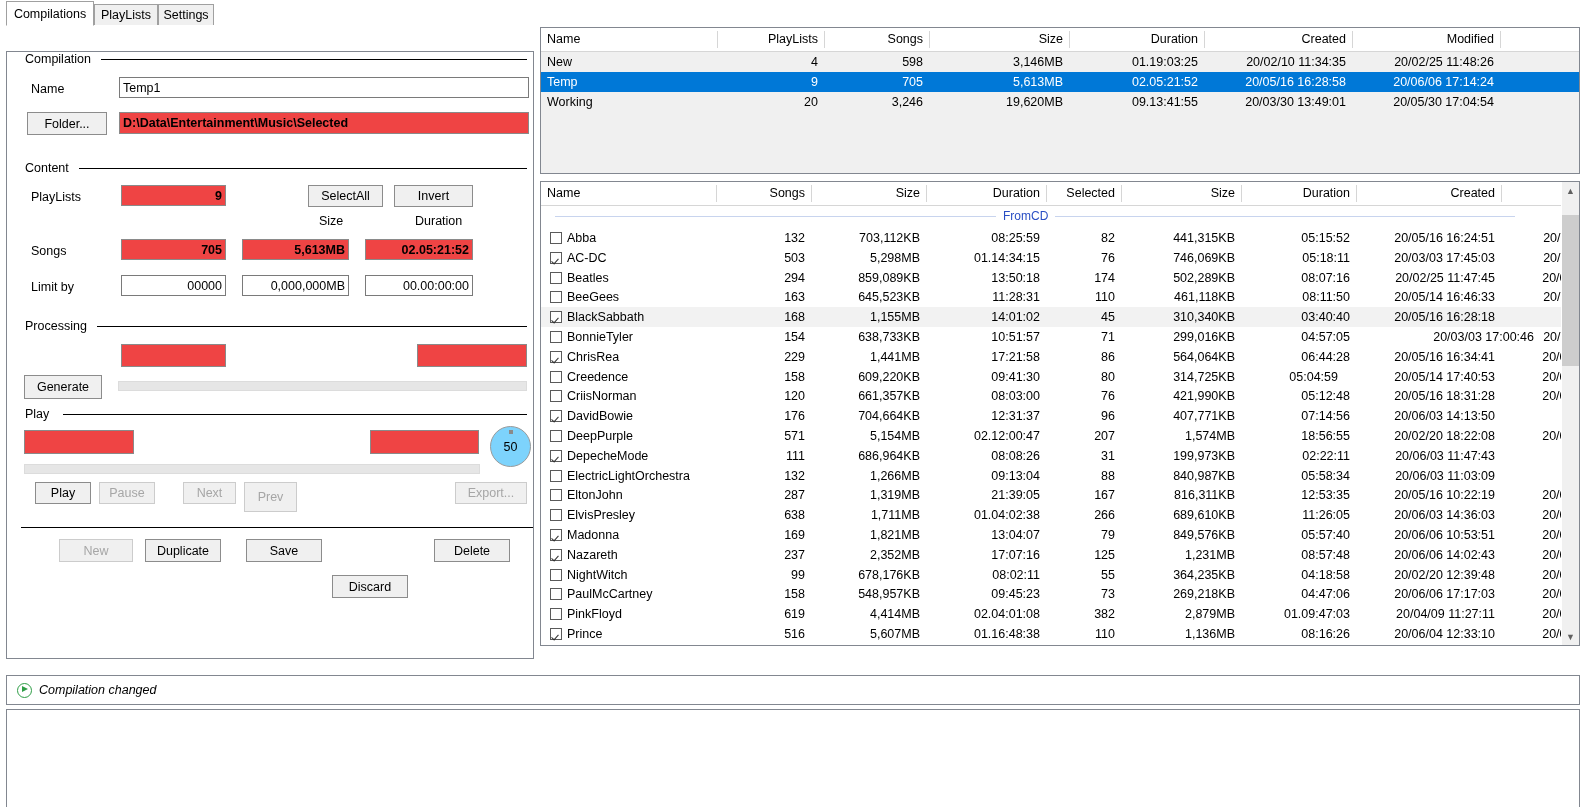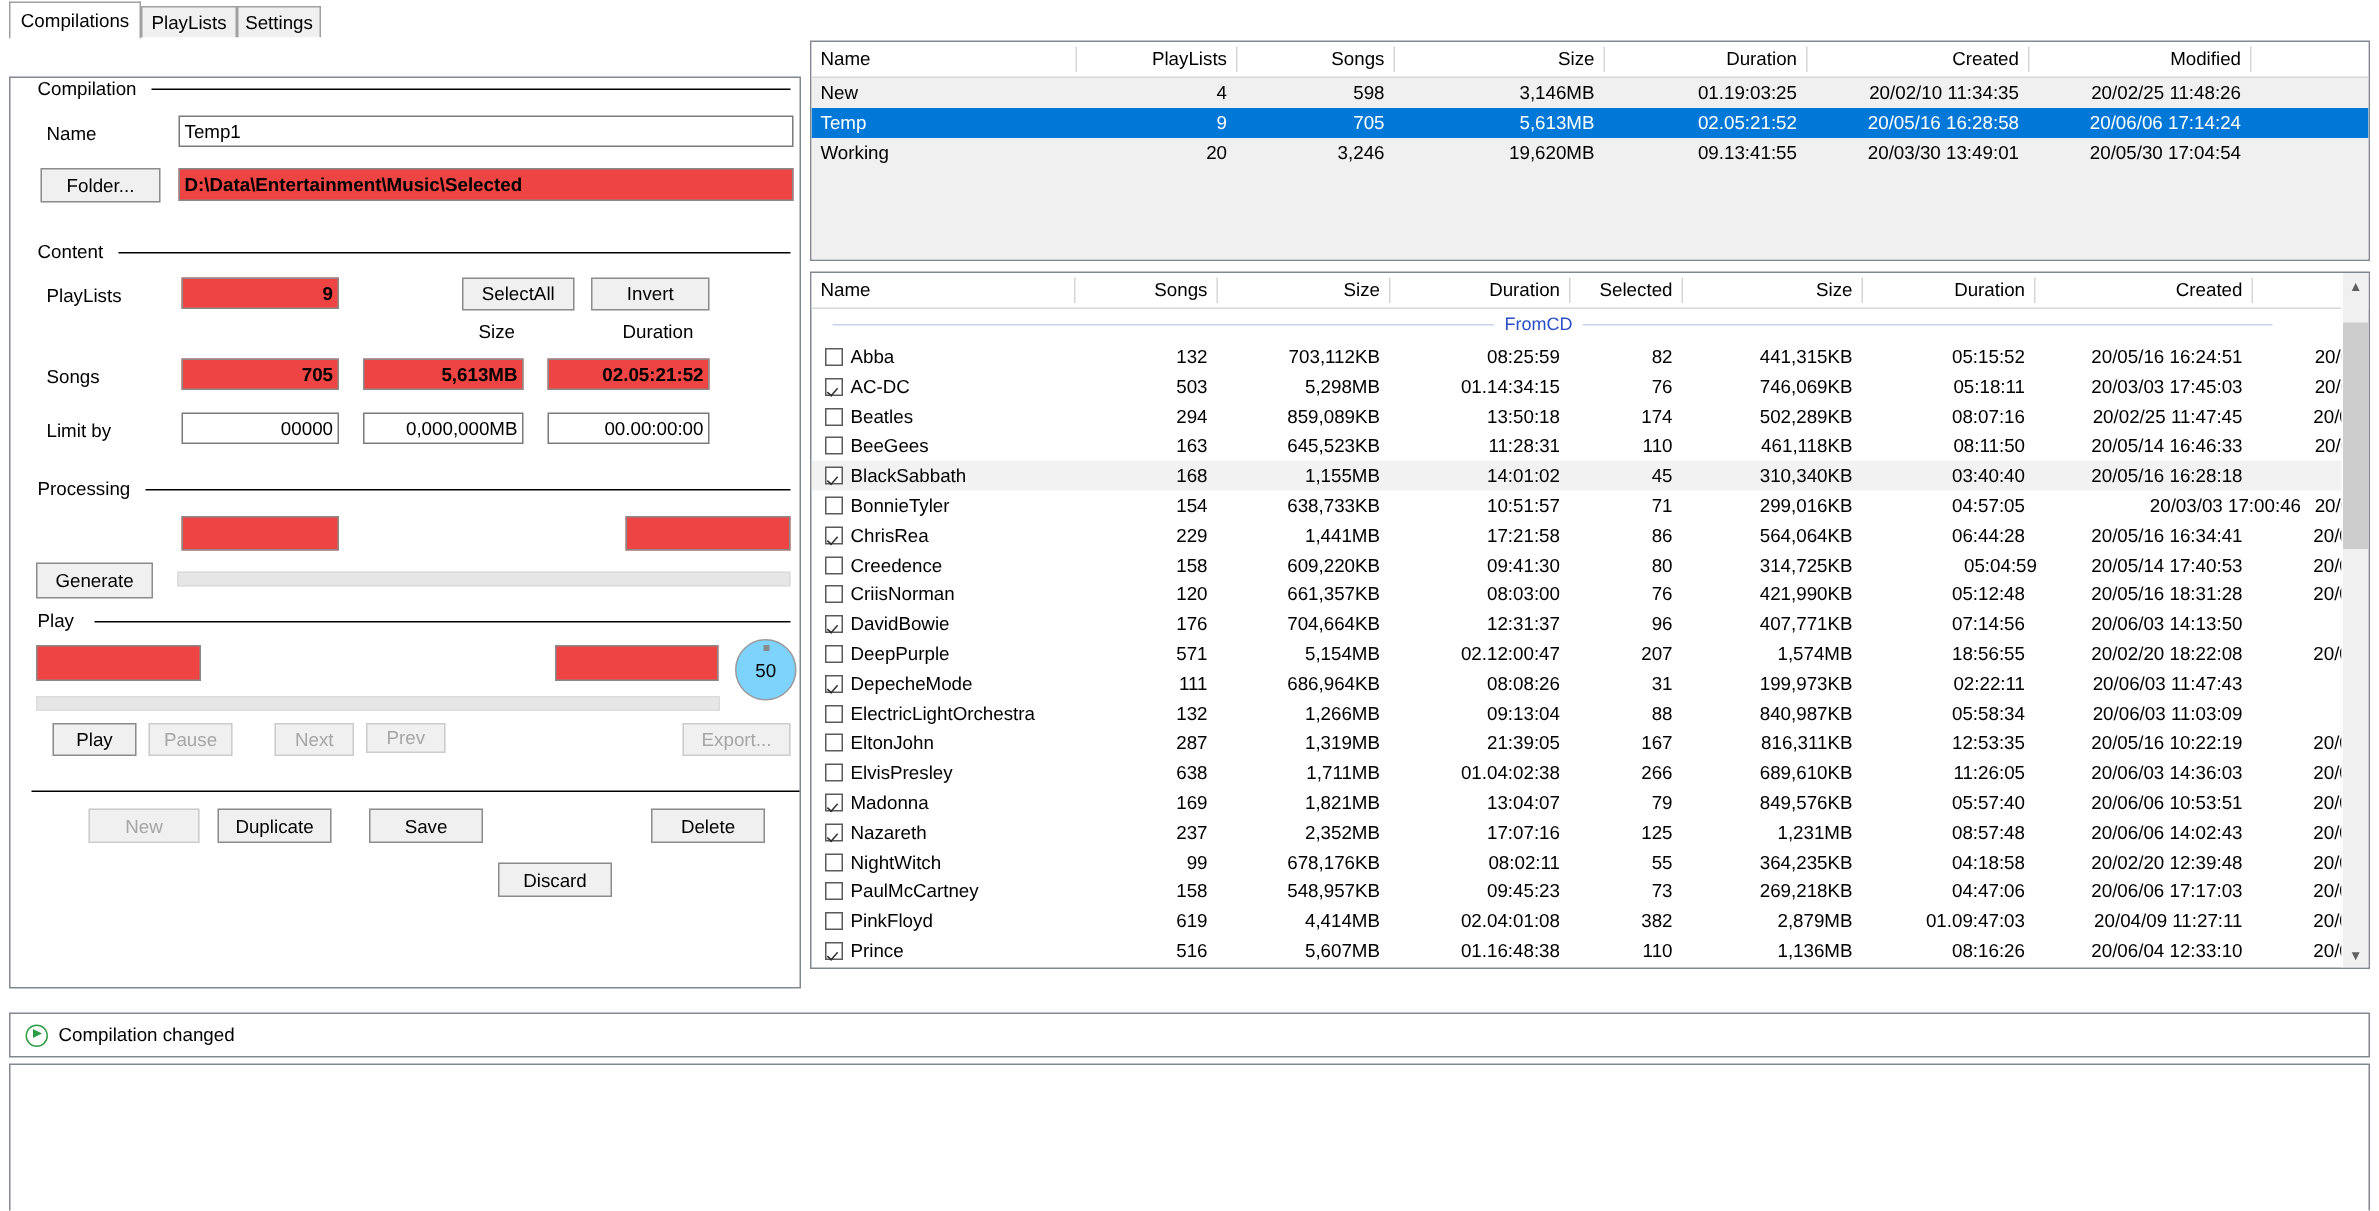--- a/index.html
+++ b/index.html
@@ -171,21 +171,21 @@
     width: 15px; height: 15px; border-radius: 50%;
     border: 1.5px solid #2e9e46; box-sizing: border-box;
     position: relative; margin-right: 7px; flex: none;
   }
   #statusbar .sicon::after {
     content: ""; position: absolute; left: 4px; top: 2.5px;
     border-left: 6px solid #2e9e46;
     border-top: 3.5px solid transparent;
     border-bottom: 3.5px solid transparent;
   }
-  #statusbar .stext { font-size: 12.5px; }
+  #statusbar .stext { font-size: 12.5px; font-style: italic; }
 
   #bottompanel {
     left: 6px; top: 684px; width: 1574px; height: 116px;
     border: 1px solid #828790; background: #ffffff; box-sizing: border-box;
   }
 </style>
 </head>
 <body>
 
 <div class="abs" id="tabstrip">
@@ -299,21 +299,21 @@
 
       <div class="btn" style="left:20px;top:67px;width:56px;height:22px;">
         <span>Play</span>
       </div>
       <div class="btn disabled" style="left:84px;top:67px;width:56px;height:22px;">
         <span>Pause</span>
       </div>
       <div class="btn disabled" style="left:168px;top:67px;width:53px;height:22px;">
         <span>Next</span>
       </div>
-      <div class="btn disabled" style="left:229px;top:67px;width:53px;height:20px;">
+      <div class="btn disabled" style="left:229px;top:67px;width:53px;height:30px;">
         <span>Prev</span>
       </div>
       <div class="btn disabled" style="left:440px;top:67px;width:72px;height:22px;">
         <span>Export...</span>
       </div>
     </div>
 
     <div class="gb-line" style="position:absolute;left:14px;top:475px;width:512px;"></div>
     <div class="btn disabled" style="left:52px;top:487px;width:74px;height:23px;">
       <span>New</span>
@@ -490,21 +490,21 @@
           <div class="cell r" style="left: 960px; width: 148px;">20/05/16 18:29:26</div>
         </div>
         <div class="grow" style="top: 160.6px;">
           <div class="cbx" style="left: 9px;"></div>
           <div class="cell" style="left: 20px; width: 155px;">Creedence</div>
           <div class="cell r" style="left: 175px; width: 95px;">158</div>
           <div class="cell r" style="left: 270px; width: 115px;">609,220KB</div>
           <div class="cell r" style="left: 385px; width: 120px;">09:41:30</div>
           <div class="cell r" style="left: 505px; width: 75px;">80</div>
           <div class="cell r" style="left: 580px; width: 120px;">314,725KB</div>
-          <div class="cell r" style="left: 708px; width: 115px;">05:04:59</div>
+          <div class="cell r" style="left: 688px; width: 115px;">05:04:59</div>
           <div class="cell r" style="left: 815px; width: 145px;">20/05/14 17:40:53</div>
           <div class="cell r" style="left: 960px; width: 148px;">20/05/16 16:16:55</div>
         </div>
         <div class="grow" style="top: 180.4px;">
           <div class="cbx" style="left: 9px;"></div>
           <div class="cell" style="left: 20px; width: 155px;">CriisNorman</div>
           <div class="cell r" style="left: 175px; width: 95px;">120</div>
           <div class="cell r" style="left: 270px; width: 115px;">661,357KB</div>
           <div class="cell r" style="left: 385px; width: 120px;">08:03:00</div>
           <div class="cell r" style="left: 505px; width: 75px;">76</div>

